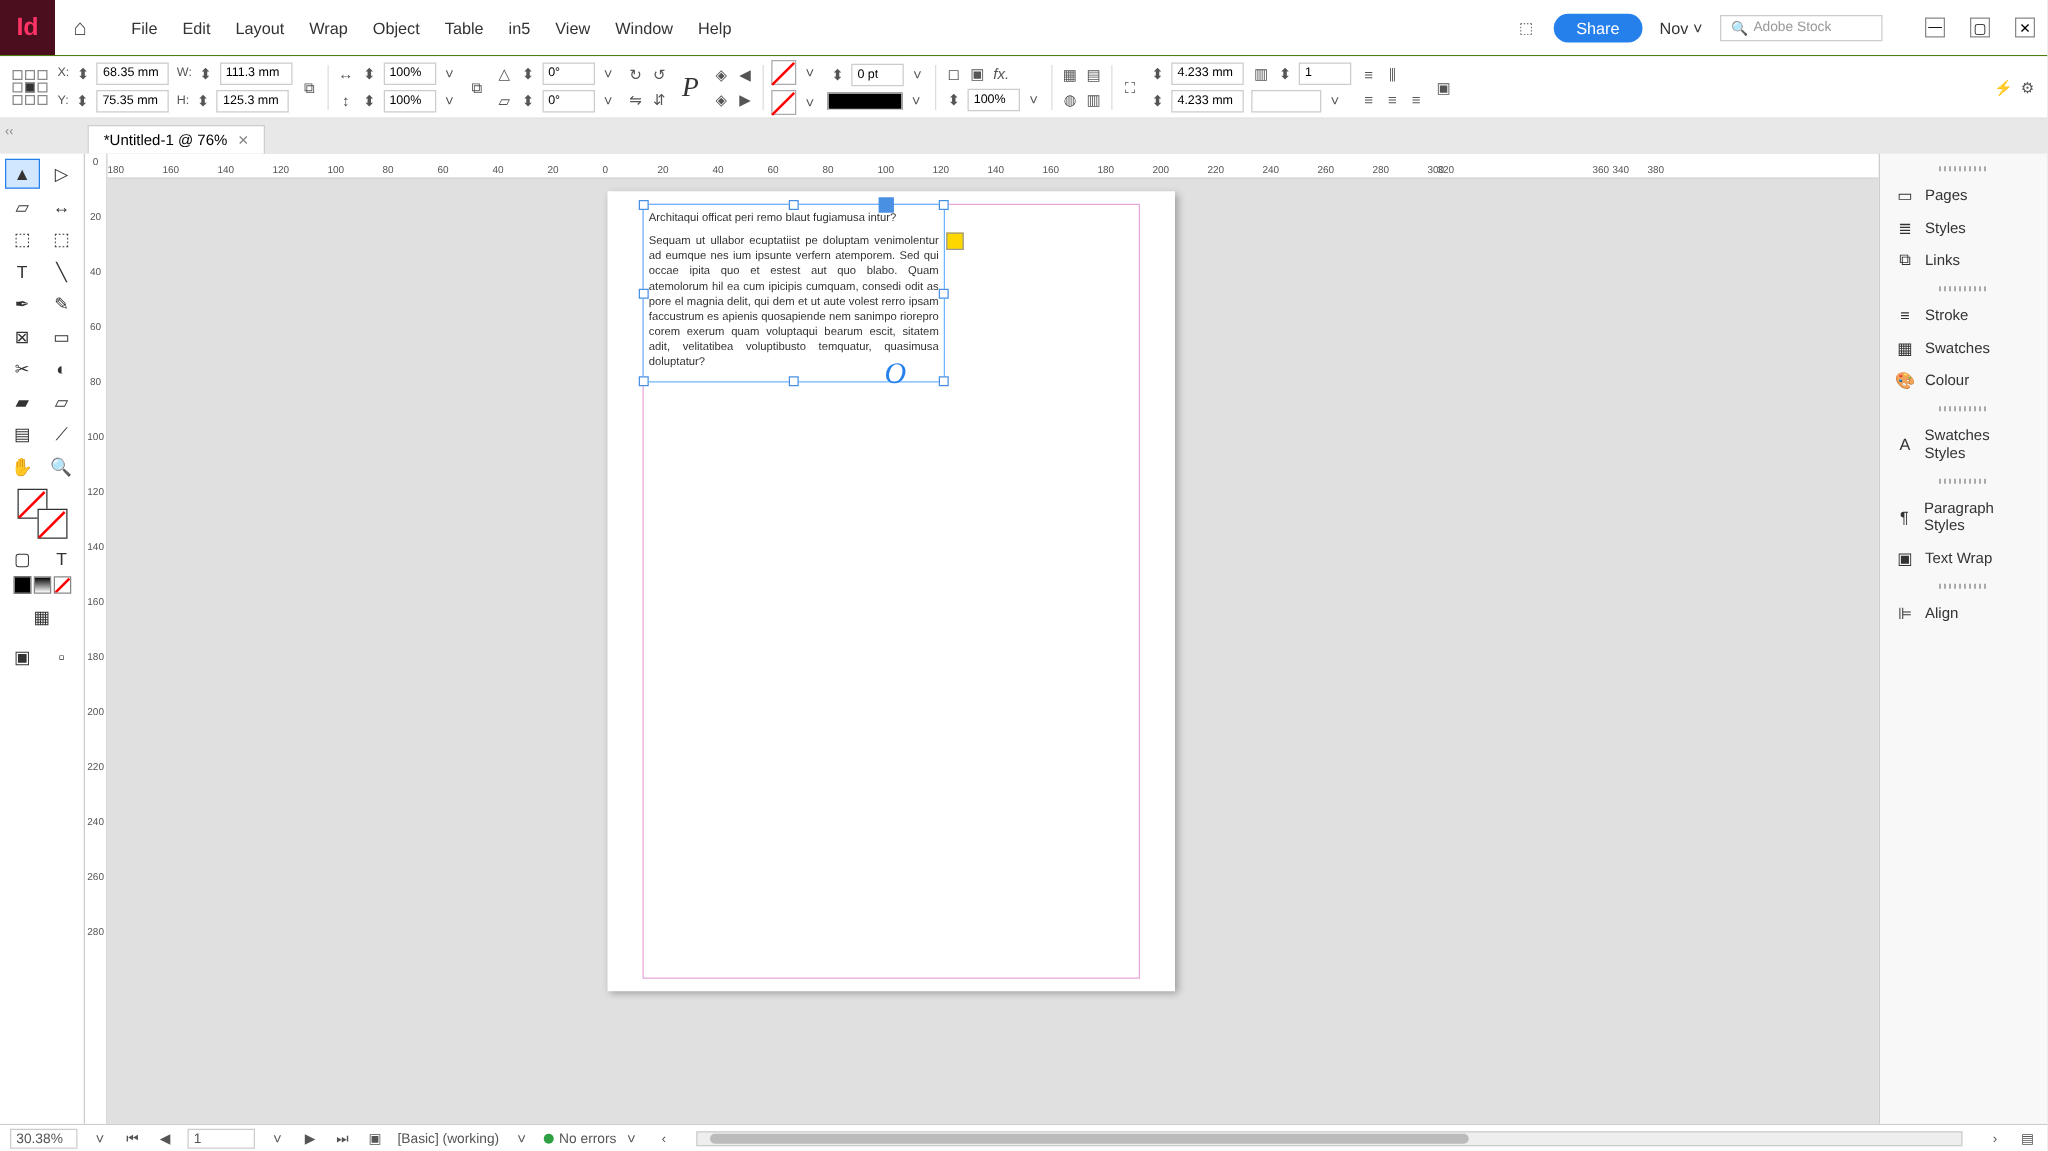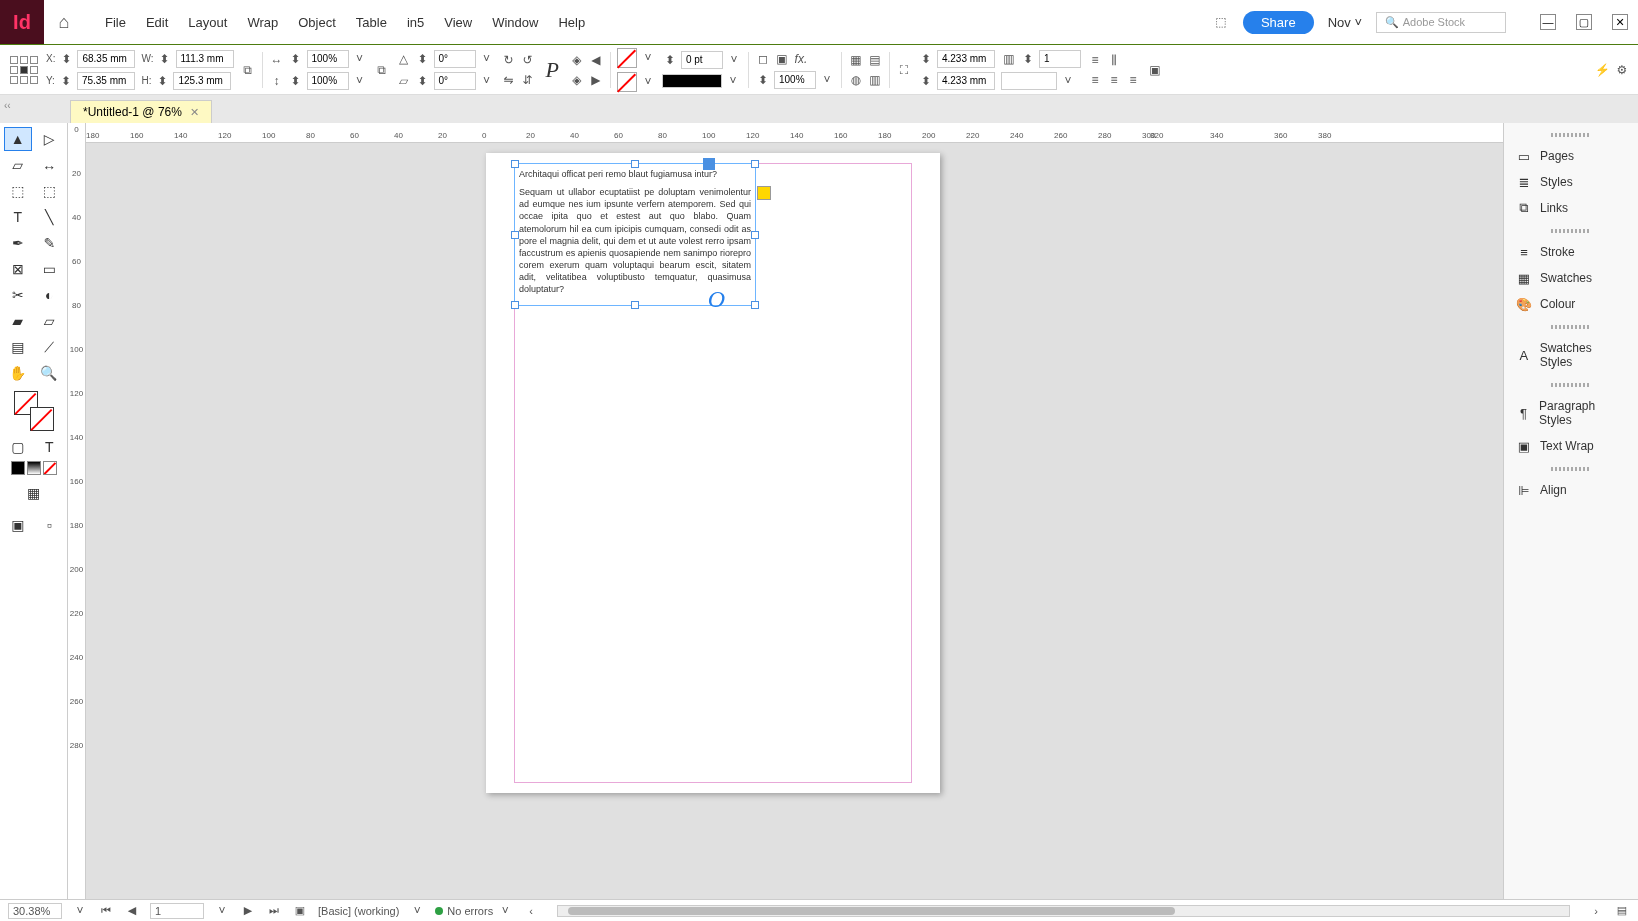--- a/index.html
+++ b/index.html
@@ -29,21 +29,21 @@
 .ref-point { width: 32px; height: 32px; display: grid; grid-template-columns: repeat(3, 8px); grid-template-rows: repeat(3, 8px); gap: 2px; justify-content: center; align-content: center; }
 .ref-point div { border: 1px solid #888; }
 .ref-point div.sel { background: #333; }
 .divider { width: 1px; height: 36px; background: #ddd; }
 .stroke-slash { width: 20px; height: 20px; position: relative; border: 1px solid #aaa; }
 .stroke-slash::after { content: ''; position: absolute; width: 140%; height: 2px; background: red; top: 50%; left: -20%; transform: rotate(-45deg); }
 .big-p { font-size: 22px; font-style: italic; font-family: serif; color: #333; padding: 0 4px; }
 
 
 .tab-bar { height: 28px; background: #e8e8e8; display: flex; align-items: flex-end; padding-left: 70px; }
-.tab { background: #fef9c3; padding: 4px 12px; font-size: 12px; display: flex; align-items: center; gap: 8px; border: 1px solid #ccc; border-bottom: none; }
+.tab { background: #ffffff; padding: 4px 12px; font-size: 12px; display: flex; align-items: center; gap: 8px; border: 1px solid #ccc; border-bottom: none; }
 .tab-close { font-size: 11px; color: #888; }
 .collapse-arrow { position:absolute; left: 4px; top: 100px; font-size: 10px; color:#888; }
 
 
 .main { display: flex; height: calc(921px - 45px - 50px - 28px - 22px); position: relative; }
 
 
 .toolbox { width: 68px; background: #fff; border-right: 1px solid #ccc; display: flex; flex-direction: column; padding: 4px 2px; }
 .toolrow { display: flex; justify-content: space-around; margin-bottom: 2px; }
 .tool { width: 28px; height: 24px; display: flex; align-items: center; justify-content: center; font-size: 14px; color: #333; border: 1px solid transparent; cursor: pointer; }
@@ -413,21 +413,21 @@
         <span style="left: 704px;">140</span>
         <span style="left: 748px;">160</span>
         <span style="left: 792px;">180</span>
         <span style="left: 836px;">200</span>
         <span style="left: 880px;">220</span>
         <span style="left: 924px;">240</span>
         <span style="left: 968px;">260</span>
         <span style="left: 1012px;">280</span>
         <span style="left: 1056px;">300</span>
         <span style="left: 1064px;">320</span>
-        <span style="left: 1076px; padding-left: 48px;">340</span>
+        <span style="left: 1156px; padding-left: 48px;">340</span>
         <span style="left: 1188px;">360</span>
         <span style="left: 1232px;">380</span>
       </div>
     <div class="page">
       <div class="page-margin"></div>
       <div class="text-frame">
         <div class="sel-handle" style="top:-4px;left:-4px"></div>
         <div class="sel-handle" style="top:-4px;left:50%;margin-left:-4px"></div>
         <div class="sel-handle blue" style="top:-6px;right:40px;width:12px;height:12px"></div>
         <div class="sel-handle" style="top:-4px;right:-4px"></div>

